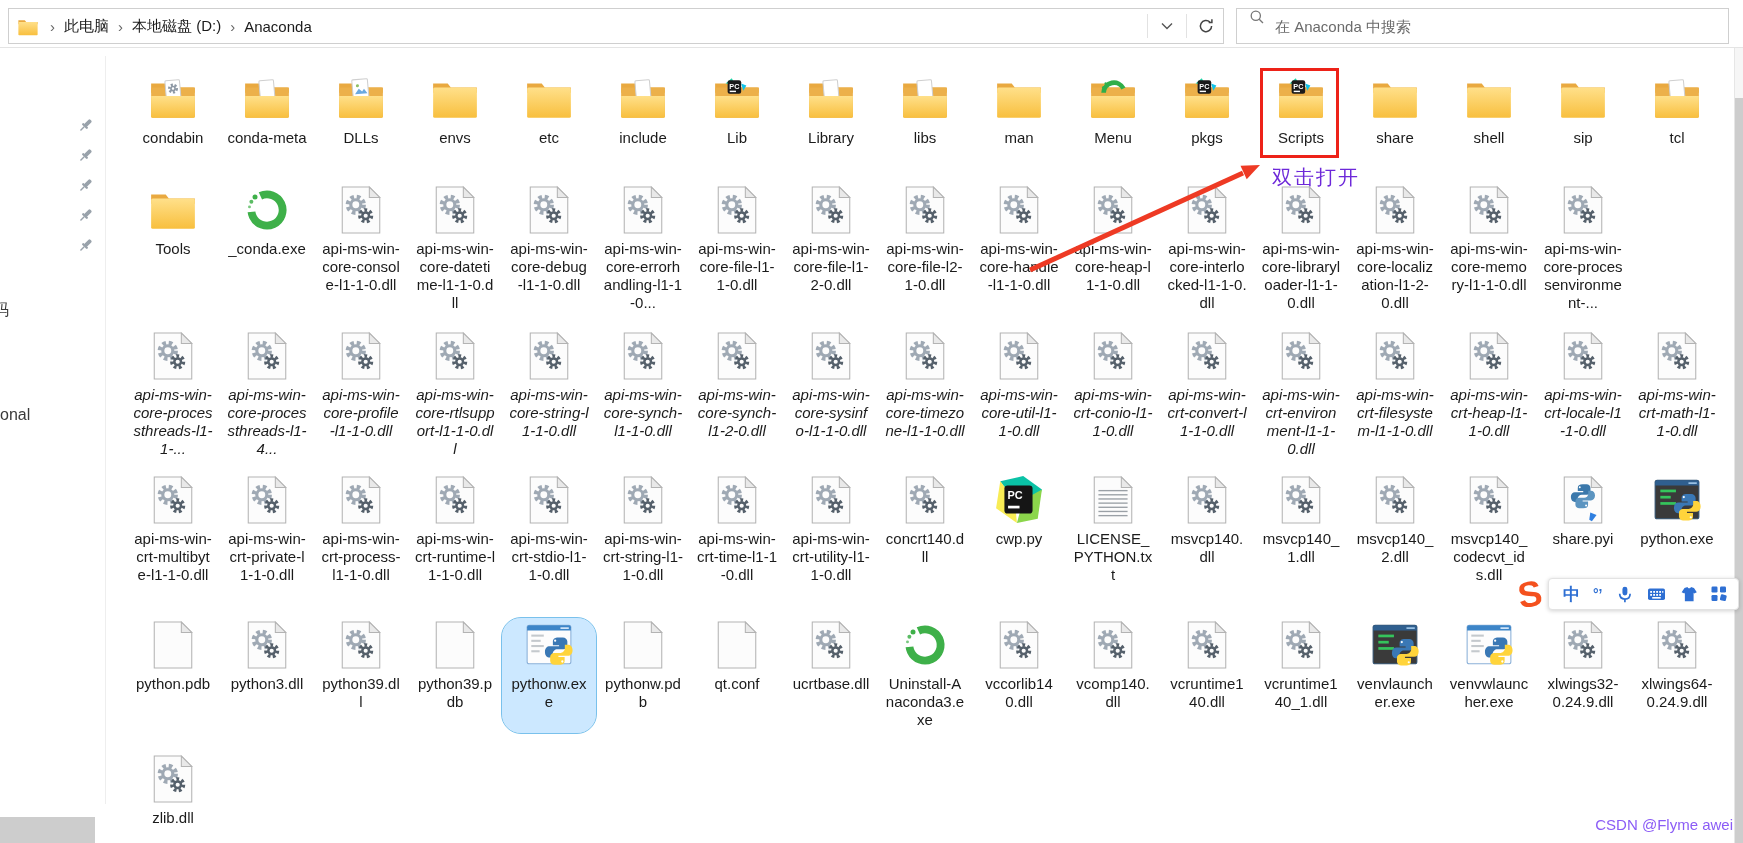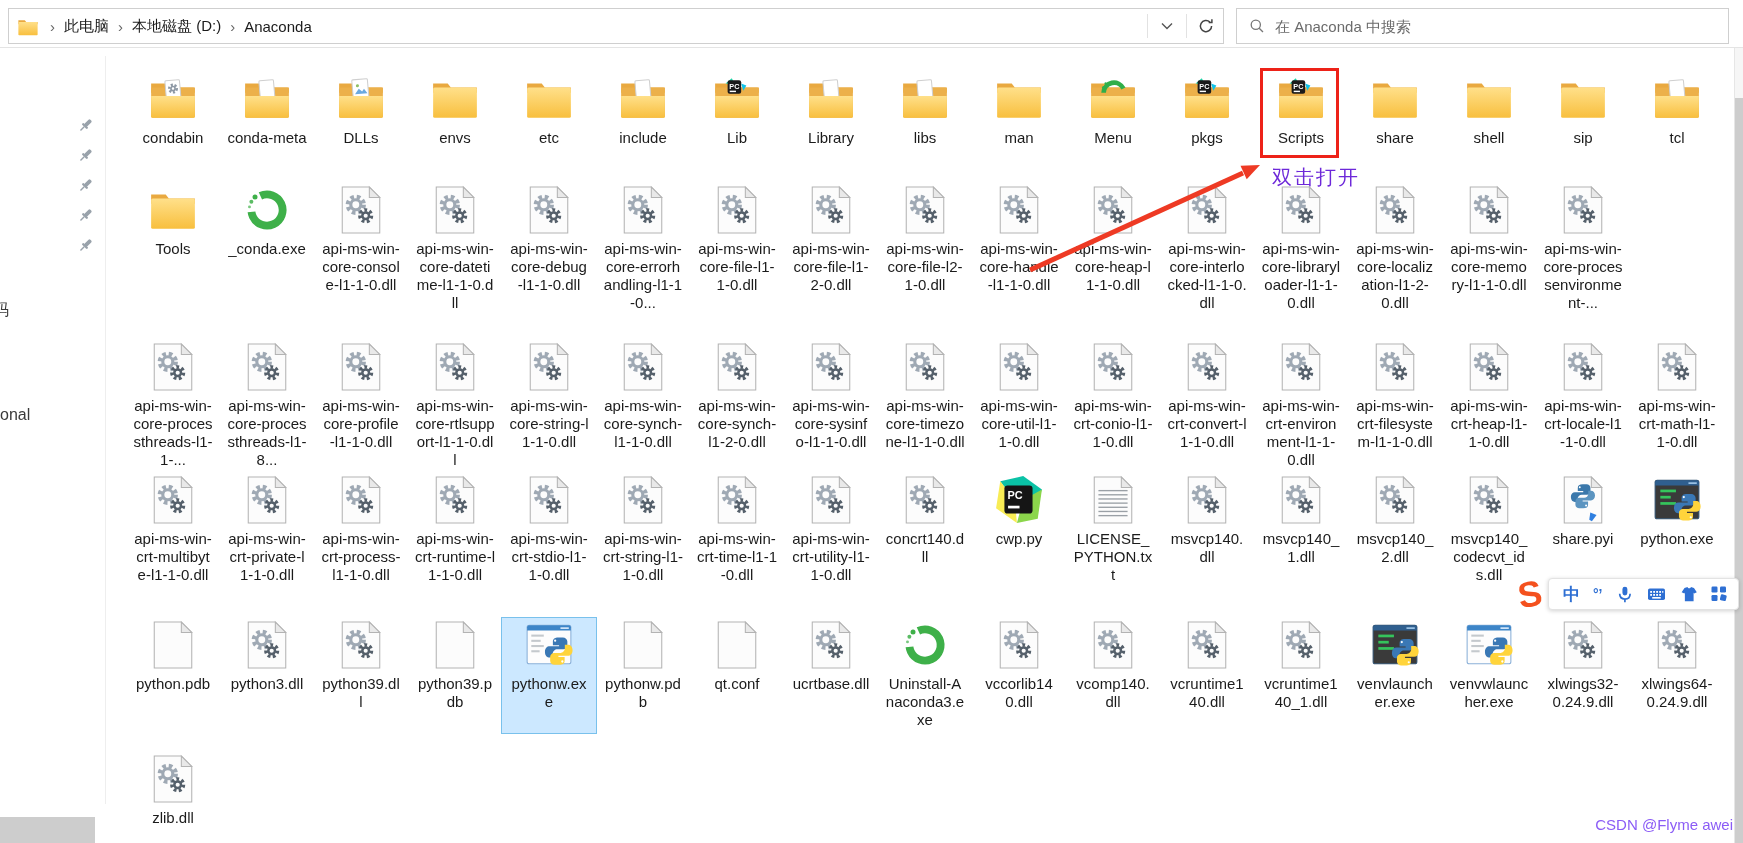--- a/index.html
+++ b/index.html
@@ -15,44 +15,44 @@
     border:1px solid #cfcfcf;display:flex;align-items:center;font-size:15px;color:#1b1b1b;background:#fff;
   }
   .addr .crumb-ico{width:22px;height:20px;margin:0 4px 0 8px;flex:0 0 auto;}
   .crumb-sep{color:#666;margin:0 7px;font-size:15px;}
   .crumb{white-space:nowrap;padding:2px 2px;text-align:center;}
   .addr-spacer{flex:1}
   .addr-btn{width:34px;height:34px;display:flex;align-items:center;justify-content:center;flex:0 0 auto;}
   .addr-div{width:1px;height:24px;background:#e2e2e2;margin:0 2px;}
   .searchbox{
     position:absolute;left:1236px;top:8px;width:493px;height:36px;box-sizing:border-box;
-    border:1px solid #cfcfcf;display:flex;align-items:center;background:#fff;
+    border:1px solid #cfcfcf;display:flex;background:#fff;
   }
   .searchbox svg{margin:0 8px 0 12px;flex:0 0 auto;}
   .searchbox input{
     border:none;outline:none;flex:1;font-size:15px;color:#333;font-family:"Liberation Sans",sans-serif;
   }
   .searchbox input::placeholder{color:#6b6b6b;opacity:1;}
   
   .vline{position:absolute;left:105px;top:56px;height:748px;width:1px;background:#eeeeee;}
   .pin{position:absolute;left:77px;width:17px;height:17px;}
   .side-frag{position:absolute;color:#3a3a3a;font-size:16px;}
   .bottomleft-box{position:absolute;left:0;top:817px;width:95px;height:26px;background:#cdcdcd;}
   
   .sb-track{position:absolute;right:0;top:48px;width:8px;height:795px;background:#f6f6f6;border-left:1px solid #e6e6e6;}
   .sb-thumb{position:absolute;right:0;top:50px;width:8px;height:780px;background:#cdcdcd;}
   
   .grid-row{position:absolute;left:126px;display:grid;grid-template-columns:repeat(17,94px);}
-  .row1{top:72px;}  .row2{top:183px;} .row3{top:340px;}
+  .row1{top:72px;}  .row2{top:183px;} .row3{top:329px;font-style:italic;}
   .row4{top:473px;} .row5{top:618px;} .row6{top:752px;}
   .cell{position:relative;text-align:center;padding-bottom:4px;}
   .icon-box{width:54px;height:54px;margin:0 auto;display:flex;align-items:center;justify-content:center;}
   .icon-box svg{width:50px;height:50px;display:block;}
   .label{margin:3px auto 0;width:80px;font-size:15px;line-height:18px;color:#1b1b1b;word-break:break-all;}
-  .cell.sel{background:#cce8ff;outline:1px solid #79c1ec;}
+  .cell.sel{background:#cce8ff;outline:1px solid #79c1ec;border-radius:19px;}
   .cell.redbox::after{
     content:"";position:absolute;left:6px;right:9px;top:-4px;height:84px;
     border:3px solid #ed2218;pointer-events:none;
   }
   
   .callout{position:absolute;left:1272px;top:164px;color:#6d28d9;font-size:20px;letter-spacing:2px;font-weight:400;}
   .red-arrow{position:absolute;left:1015px;top:148px;width:260px;height:135px;pointer-events:none;}
   
   .ime{position:absolute;left:1514px;top:574px;height:40px;display:flex;align-items:center;z-index:30;}
   .ime-s{width:38px;height:38px;flex:0 0 auto;margin-right:-4px;z-index:2;}
@@ -629,21 +629,21 @@
             <path d="M6 2h26l10 10v34H6z" fill="#fcfcfc" stroke="#b3b3b3"></path>
             <path d="M32 2l10 10H32z" fill="#e9e9e9" stroke="#b3b3b3"></path>
             <g fill="none">
               <circle cx="19" cy="19" r="7.5" stroke="#9fa9b4" stroke-width="4.5" stroke-dasharray="3.4 2.6"></circle>
               <circle cx="19" cy="19" r="4.8" stroke="#9fa9b4" stroke-width="3"></circle>
               <circle cx="28.5" cy="29.5" r="5.5" stroke="#55606b" stroke-width="3.5" stroke-dasharray="2.6 2.2"></circle>
               <circle cx="28.5" cy="29.5" r="3.2" stroke="#55606b" stroke-width="2.4"></circle>
             </g>
           </svg>
         </div>
-        <div class="label">api-ms-win-core-processthreads-l1-8...</div>
+        <div class="label">api-ms-win-core-processthreads-l1-4...</div>
       </div>
       <div class="cell">
         <div class="icon-box">
           <svg viewBox="0 0 48 48">
             <path d="M6 2h26l10 10v34H6z" fill="#fcfcfc" stroke="#b3b3b3"></path>
             <path d="M32 2l10 10H32z" fill="#e9e9e9" stroke="#b3b3b3"></path>
             <g fill="none">
               <circle cx="19" cy="19" r="7.5" stroke="#9fa9b4" stroke-width="4.5" stroke-dasharray="3.4 2.6"></circle>
               <circle cx="19" cy="19" r="4.8" stroke="#9fa9b4" stroke-width="3"></circle>
               <circle cx="28.5" cy="29.5" r="5.5" stroke="#55606b" stroke-width="3.5" stroke-dasharray="2.6 2.2"></circle>

